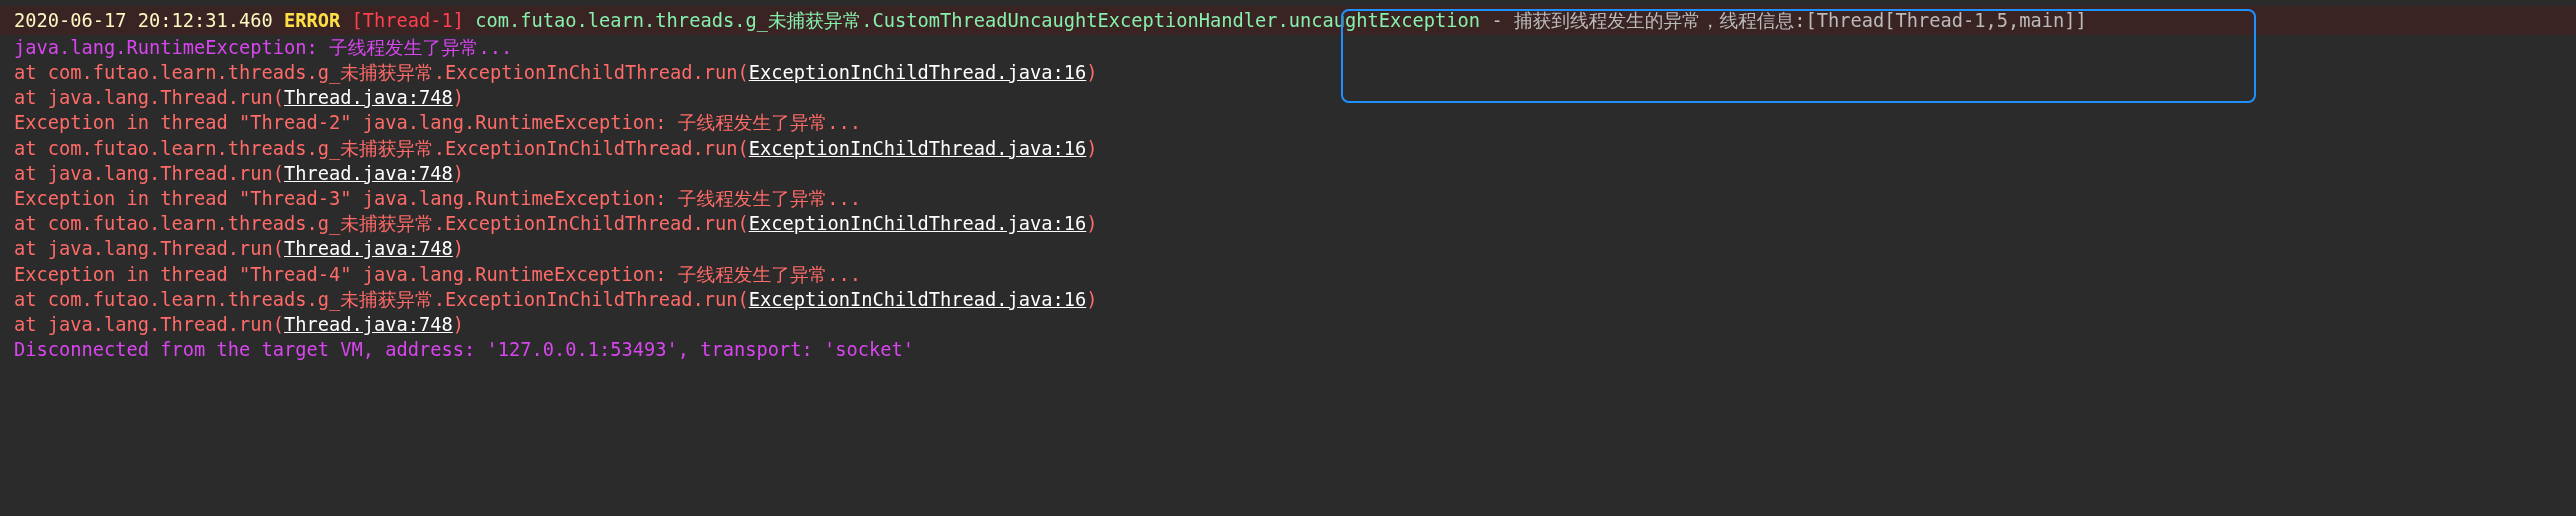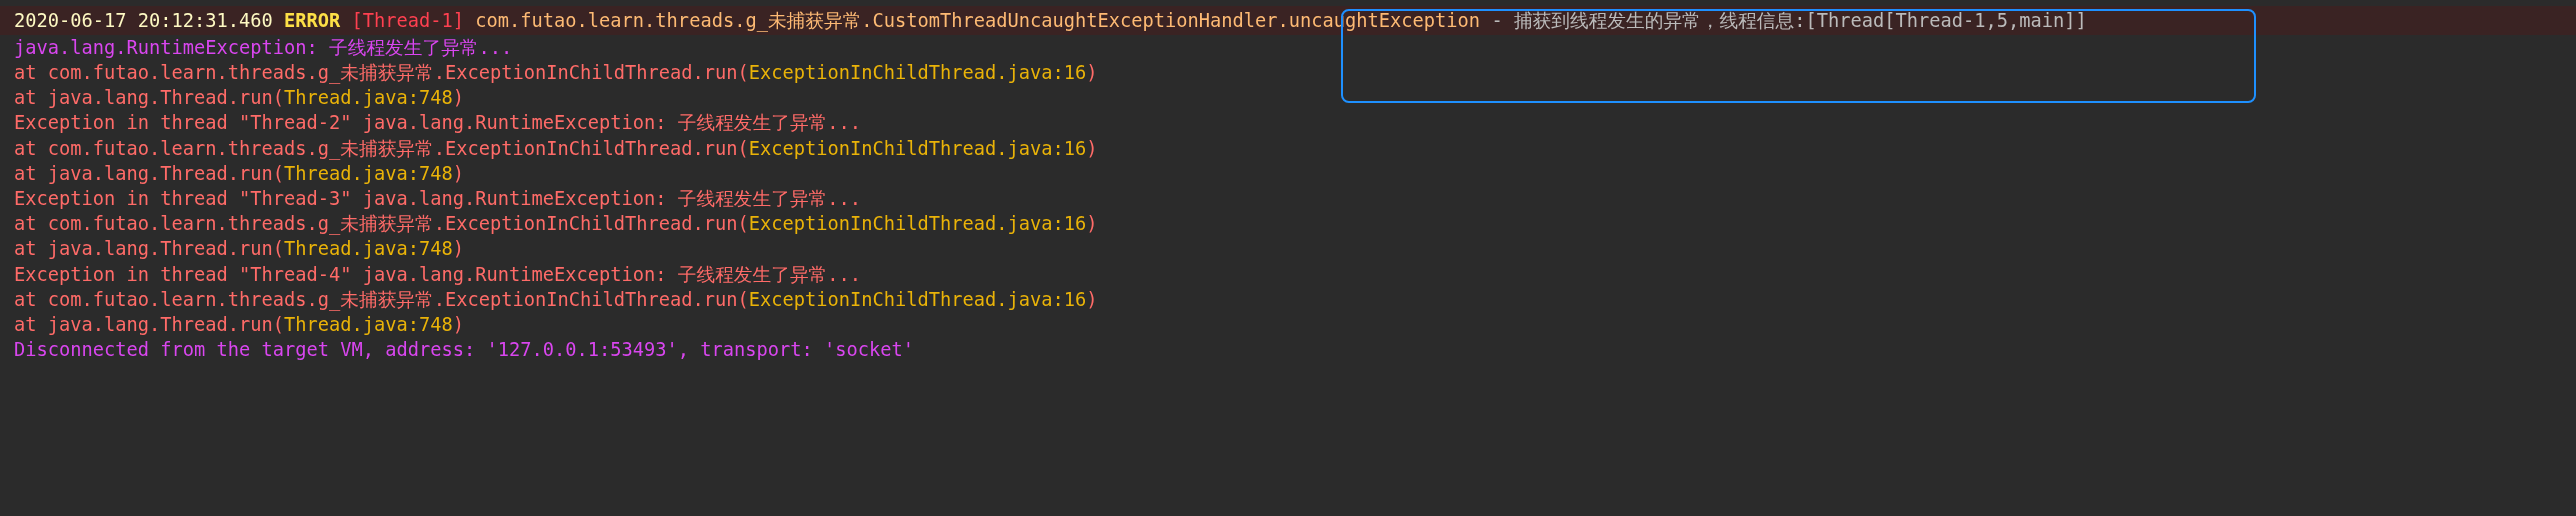--- a/index.html
+++ b/index.html
@@ -15,26 +15,26 @@
       min-width: 2576px;
     }
     .line { padding: 0 14px; }
     .highlight-line {
       background: #3a2323;
       padding: 1.6px 14px;
     }
     .ts { color: #fef9c3; }
     .error-level { color: #fde047; font-weight: bold; }
     .thread-tag { color: #ff4050; }
-    .logger { color: #fdba74; }
+    .logger { color: #86efac; }
     .dash { color: #bbbbbb; }
     .msg { color: #bbbbbb; }
     .red { color: #ff6b68; }
     .white { color: #d946ef; }
-    .link { color: #eab308; cursor: pointer; }
+    .link { color: #ffffff; text-decoration: underline; cursor: pointer; }
     .box {
       position: absolute;
       border: 2.3px solid #1e90ff;
       border-radius: 7.8px;
       pointer-events: none;
     }
     .container { position: relative; }
     .bottom-spacer { height: 15.6px; }
   </style>
 </head>

